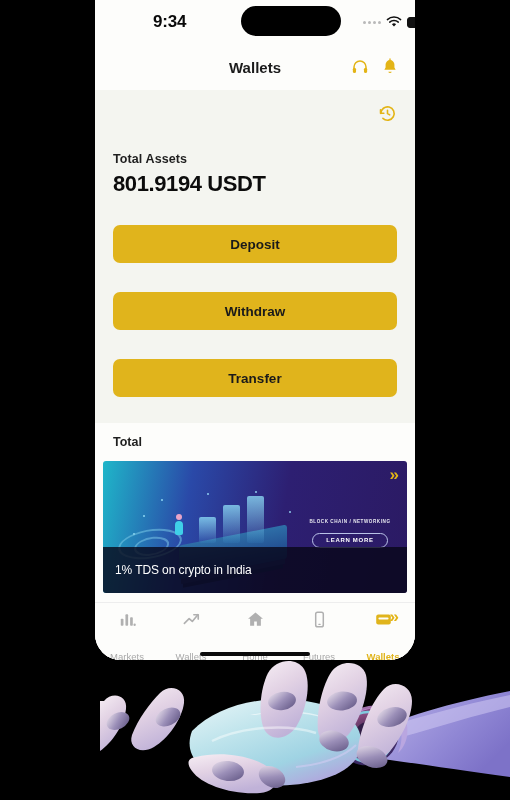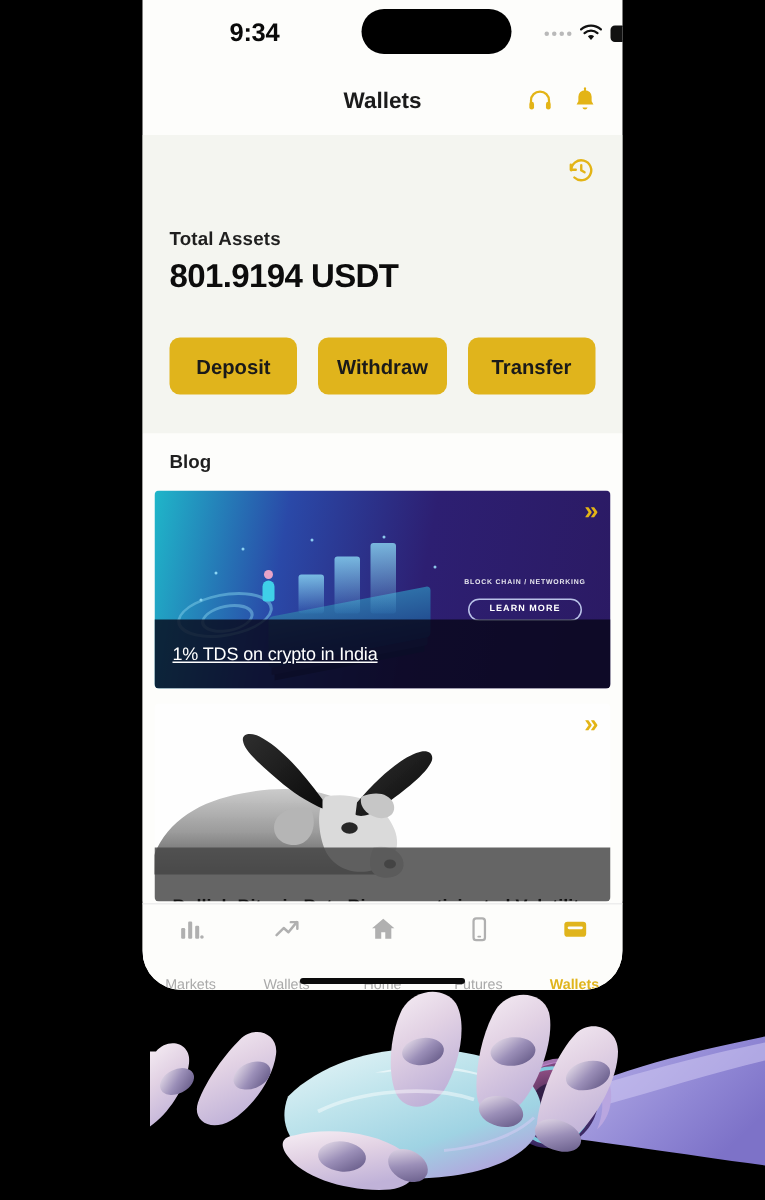--- a/index.html
+++ b/index.html
@@ -59,22 +59,22 @@
   .assets {
     background:#f4f5f0; margin:0; padding:14px 18px 26px 18px;
   }
   .assets-top { display:flex; align-items:flex-start; justify-content:space-between; }
   .assets-label { font-size:12.5px; font-weight:700; color:#1f1f1f; letter-spacing:0.1px;margin-top:48px; }
   .assets-value {
     font-size:22px; font-weight:700; color:#0c0c0c;
     letter-spacing:-0.4px; margin-top:5px;
   }
   .btn-grid {
-    margin-top:28px; display:grid; grid-template-columns:1fr 1fr 1fr;
-    gap:14px 14px;
+    margin-top:28px; display:grid; grid-template-columns:1fr;
+    gap:29px 14px;
   }
   .wbtn {
     background:#e0b41c; border:none; border-radius:7px;
     height:38px; font-size:13.5px; font-weight:700; color:#1a1a1a;
     font-family:"Liberation Sans", sans-serif; cursor:pointer;
     display:flex; align-items:center; justify-content:center;
   }
 
   
   .blog-wrap { padding:12px 0 0 0; background:#fdfdfb; }
@@ -139,21 +139,21 @@
   .badge-pill {
     display:inline-block; border:1px solid #b9c2e8; border-radius:10px;
     padding:3.5px 13px; font-size:6px; font-weight:700; color:#ffffff;
     letter-spacing:0.7px; white-space:nowrap; cursor:pointer;
   }
   .cap-bar {
     position:absolute; left:0; right:0; bottom:0; height:46px;
     background:rgba(8,6,24,.80);
     display:flex; align-items:center; padding:0 12px;
   }
-  .cap-text { font-size:12px; font-weight:500; color:#fff; letter-spacing:-0.1px;text-decoration:underline; }
+  .cap-text { font-size:12px; font-weight:500; color:#fff; letter-spacing:-0.1px; }
 
   
   .art2 { position:absolute; inset:0; background:#fefefe; }
   .bull {
     position:absolute; left:-4px; bottom:14px; width:230px; height:108px;
     filter:grayscale(1) contrast(1.06);
   }
   .cap-bar2 {
     position:absolute; left:0; right:0; bottom:0; height:36px;
     background:rgba(72,72,72,.84);
@@ -241,21 +241,21 @@
       </div>
 
       <div class="btn-grid">
         <button class="wbtn">Deposit</button>
         <button class="wbtn">Withdraw</button>
         <button class="wbtn">Transfer</button>
       </div>
     </div>
 
     <div class="blog-wrap">
-      <div class="blog-title">Blog</div>
+      <div class="blog-title">Total</div>
 
       <div class="blog-card">
         <div class="art1">
           <span class="spark" style="left:40px;bottom:76px"></span>
           <span class="spark" style="left:58px;bottom:92px"></span>
           <span class="spark" style="left:104px;bottom:98px"></span>
           <span class="spark" style="left:152px;bottom:100px"></span>
           <span class="spark" style="left:186px;bottom:80px"></span>
           <span class="spark" style="left:30px;bottom:58px"></span>
           <div class="coin"></div>

